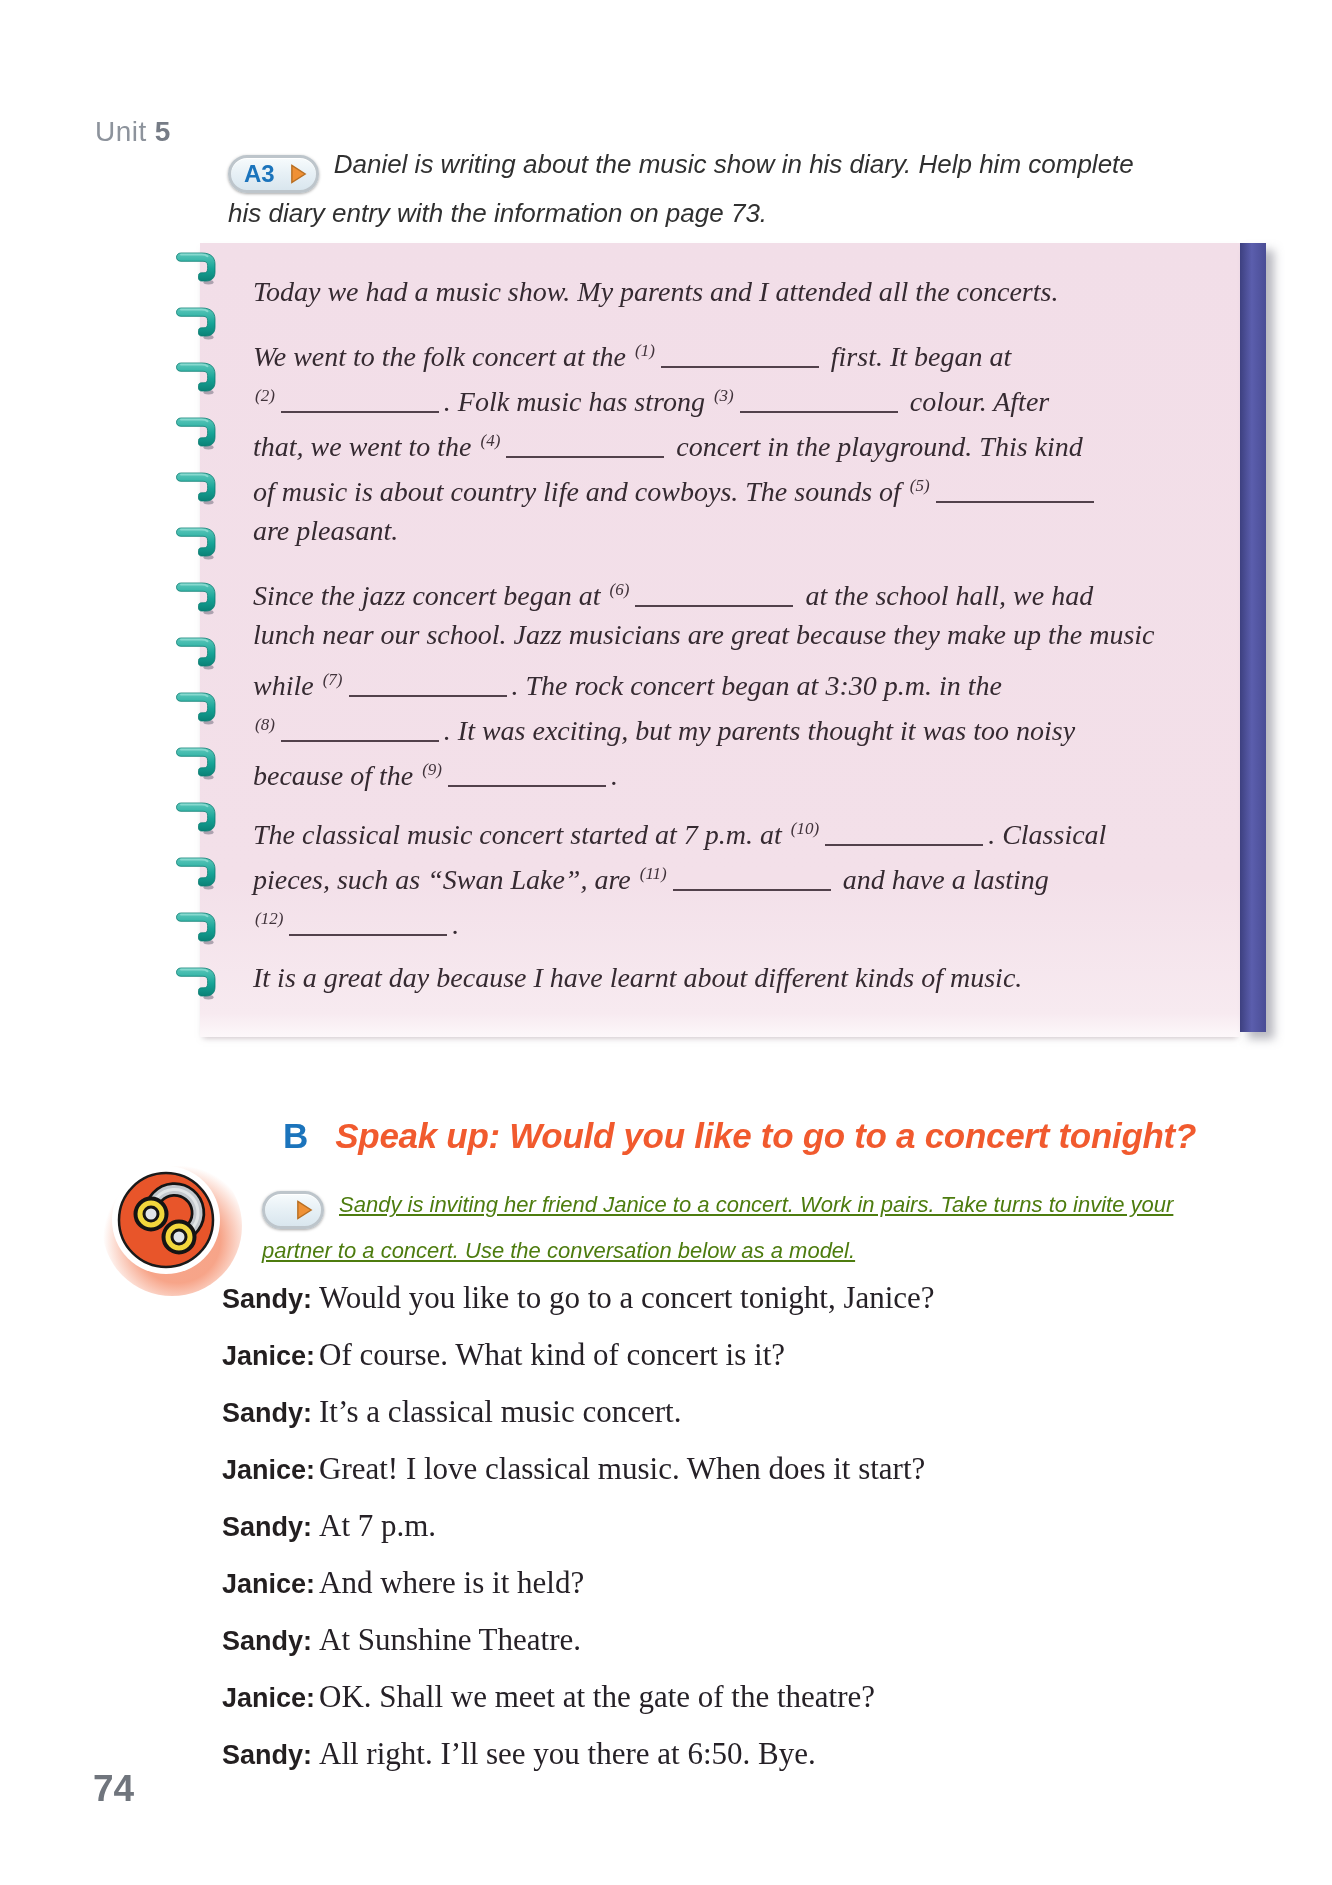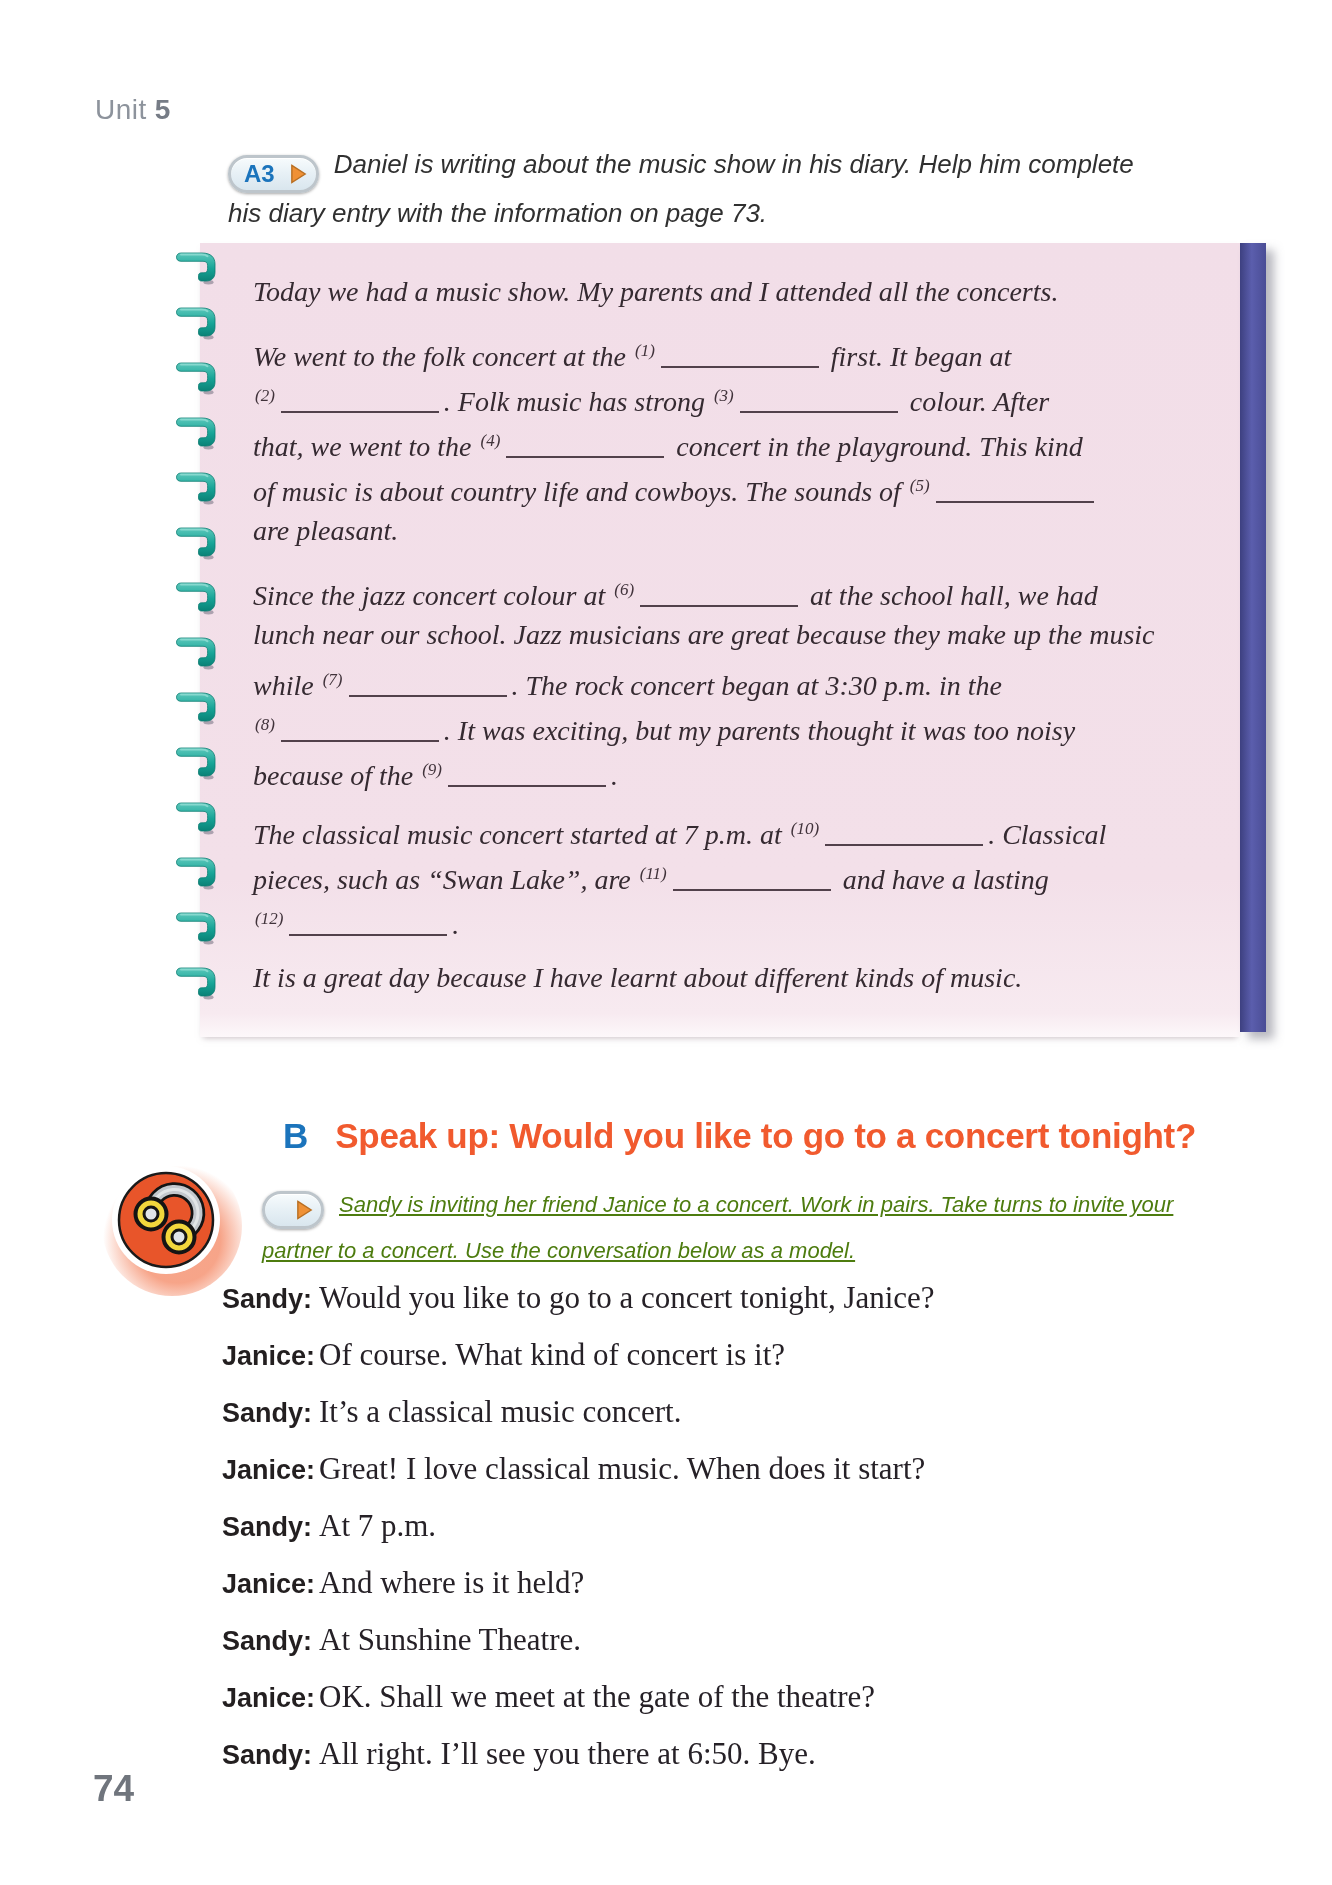--- a/index.html
+++ b/index.html
@@ -3,21 +3,21 @@
 <meta charset="utf-8">
 <style>
   * { margin:0; padding:0; box-sizing:border-box; }
   html,body { background:#ffffff; }
   .page {
     position:relative; width:1332px; height:1885px; background:#fff;
     font-family:"Liberation Sans", sans-serif; overflow:hidden;
   }
 
   
-  .unit { position:absolute; left:95px; top:94px; font-size:28px; color:#8d939c; letter-spacing:0.5px; }
+  .unit { position:absolute; left:95px; top:116px; font-size:28px; color:#8d939c; letter-spacing:0.5px; }
   .unit b { color:#767c86; font-weight:700; margin-left:8px; }
 
   
   .pill {
     display:inline-flex; align-items:center; justify-content:center; gap:14px;
     background:linear-gradient(180deg,#f7fbfd 0%, #e8f1f6 45%, #d9e6ee 100%);
     border:3px solid #bdc5cb; border-radius:20px;
     box-shadow:0 1px 3px rgba(0,0,0,.35), inset 0 1px 0 #ffffff;
     height:38px; padding:0 8px 0 13px; vertical-align:-9px;
   }
@@ -49,21 +49,21 @@
     font-size:28px; color:#352a31; }
   .dpara { margin:0 0 14px 0; }
   .dline { display:block; white-space:nowrap; line-height:45px; height:45px; }
   .bnum { font-size:17px; vertical-align:10px; margin:0 3px 0 2px; color:#41333b; }
   .blank { display:inline-block; width:158px; height:22px;
     border-bottom:2.5px solid #52414b; vertical-align:-2px; margin:0 5px 0 3px; }
 
   
   .secb-head { position:absolute; left:283px; top:1116px; white-space:nowrap; }
   .b-letter { font-size:35px; font-weight:700; color:var(--blue,#1b74bc); }
-  .b-title  { font-size:35px; font-weight:700; color:var(--orange,#f15a2e); margin-left:27px; letter-spacing:-0.3px; }
+  .b-title  { font-size:35px; font-weight:700; color:var(--orange,#f15a2e); margin-left:27px; letter-spacing:-0.3px;font-style:italic; }
 
   .speaker { position:absolute; left:110px; top:1164px; width:124px; height:124px; }
   .speaker .glow { position:absolute; inset:-8px;
     background:radial-gradient(circle at 54% 60%, rgba(240,90,40,.55) 38%, rgba(240,90,40,0) 66%);
     border-radius:50%; }
   .speaker svg { position:relative; }
 
   .b-instr { position:absolute; left:262px; top:1183px; width:982px;
     font-style:italic; font-size:22px; line-height:43px; color:#4d7c0f;text-decoration:underline; }
   .b-instr .pill { margin-right:15px; }
@@ -314,21 +314,21 @@
           <span class="dline"><span>Today we had a music show. My parents and I attended all the concerts.</span></span>
         </p>
         <p class="dpara">
           <span class="dline"><span>We went to the folk concert at the </span><span class="bnum">(1)</span><span class="blank"></span><span> first. It began at</span></span>
           <span class="dline"><span class="bnum">(2)</span><span class="blank"></span><span>. Folk music has strong </span><span class="bnum">(3)</span><span class="blank"></span><span> colour. After</span></span>
           <span class="dline"><span>that, we went to the </span><span class="bnum">(4)</span><span class="blank"></span><span> concert in the playground. This kind</span></span>
           <span class="dline"><span>of music is about country life and cowboys. The sounds of </span><span class="bnum">(5)</span><span class="blank"></span></span>
           <span class="dline"><span>are pleasant.</span></span>
         </p>
         <p class="dpara">
-          <span class="dline"><span>Since the jazz concert colour at </span><span class="bnum">(6)</span><span class="blank"></span><span> at the school hall, we had</span></span>
+          <span class="dline"><span>Since the jazz concert began at </span><span class="bnum">(6)</span><span class="blank"></span><span> at the school hall, we had</span></span>
           <span class="dline"><span>lunch near our school. Jazz musicians are great because they make up the music</span></span>
           <span class="dline"><span>while </span><span class="bnum">(7)</span><span class="blank"></span><span>. The rock concert began at 3:30 p.m. in the</span></span>
           <span class="dline"><span class="bnum">(8)</span><span class="blank"></span><span>. It was exciting, but my parents thought it was too noisy</span></span>
           <span class="dline"><span>because of the </span><span class="bnum">(9)</span><span class="blank"></span><span>.</span></span>
         </p>
         <p class="dpara">
           <span class="dline"><span>The classical music concert started at 7 p.m. at </span><span class="bnum">(10)</span><span class="blank"></span><span>. Classical</span></span>
           <span class="dline"><span>pieces, such as “Swan Lake”, are </span><span class="bnum">(11)</span><span class="blank"></span><span> and have a lasting</span></span>
           <span class="dline"><span class="bnum">(12)</span><span class="blank"></span><span>.</span></span>
         </p>

